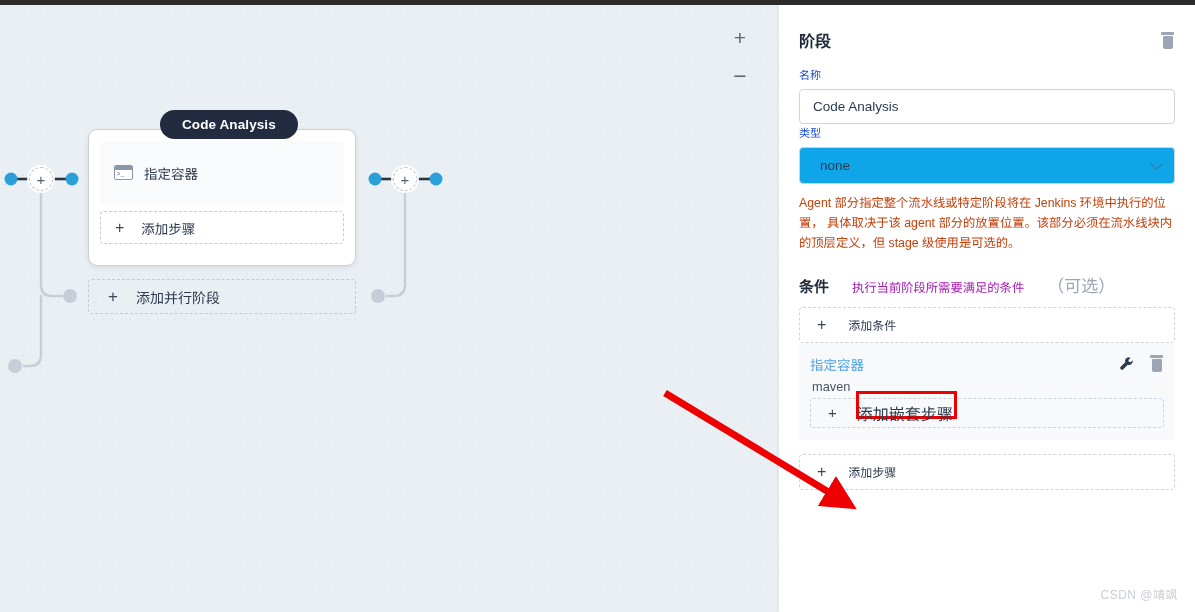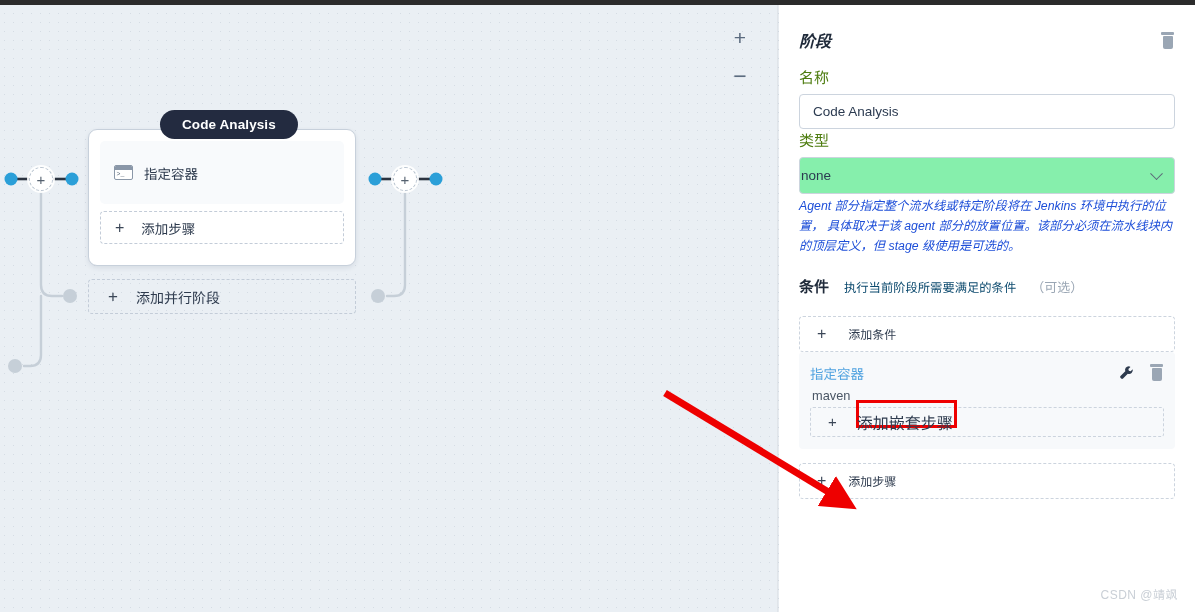--- a/index.html
+++ b/index.html
@@ -138,72 +138,71 @@
     position: relative;
     width: 416px; height: 612px; flex: 0 0 416px;
     background: #ffffff;
     padding: 28px 20px 0 20px;
     overflow: hidden;
   }
   .panel-header {
     display: flex; align-items: center; justify-content: space-between;
     margin-bottom: 14px;
   }
-  .panel-title { font-size: 16px; font-weight: bold; color: #1f2a3a; font-style: italic; }
+  .panel-title { font-size: 16px; font-weight: bold; color: #1f2a3a; }
   .trash-icon {
     width: 15px; height: 17px; position: relative; cursor: pointer;
     flex: 0 0 15px;
   }
   .trash-icon::before {
     content: ""; position: absolute; top: 0; left: 1px; width: 13px; height: 3px;
     background: #9aa6b4; border-radius: 1px;
   }
   .trash-icon::after {
     content: ""; position: absolute; top: 4px; left: 2.5px;
     width: 10px; height: 13px;
     background: #9aa6b4;
     border-radius: 1px 1px 2px 2px;
   }
-  .field-label { font-size: 15px; color: #4d7c0f; margin-bottom: 7px; }
+  .field-label { font-size: 11px; color: #1d4ed8; margin-bottom: 7px; }
   .text-input {
     width: 100%; height: 35px;
     border: 1px solid #ccd4de; border-radius: 4px;
     padding: 0 13px;
     font-size: 13.5px; color: #2b3a50;
     font-family: "Liberation Sans", sans-serif;
     background: #fff; outline: none;
   }
   .section-title {
     font-size: 15.5px; font-weight: bold; color: #1f2a3a;
     margin-top: 17px; margin-bottom: 10px;
   }
   .select-wrap { position: relative; }
   .select-box {
     width: 100%; height: 37px;
     border: 1px solid #ccd4de; border-radius: 4px;
     display: flex; align-items: center;
-    padding: 0 1px;
-    font-size: 13.5px; color: #2b3a50; cursor: pointer; background: #86efac;
+    padding: 0 20px;
+    font-size: 13.5px; color: #2b3a50; cursor: pointer; background: #0ea5e9;
   }
   .chevron {
     position: absolute; right: 14px; top: 50%;
     width: 9px; height: 9px;
     border-right: 1.6px solid #5b6878; border-bottom: 1.6px solid #5b6878;
     transform: translateY(-75%) rotate(45deg);
     pointer-events: none;
   }
   .help-text {
-    font-size: 12.3px; color: #1d4ed8; line-height: 1.62;
-    margin-top: 3px;
-    font-style: italic;
-  }
-  .cond-row { display: flex; align-items: baseline; gap: 15px; margin-top: 18px; margin-bottom: 20px; }
+    font-size: 12.3px; color: #c2410c; line-height: 1.62;
+    margin-top: 10px;
+  }
+  .cond-row { display: flex; align-items: baseline; gap: 23px; margin-top: 18px; margin-bottom: 10px; }
   .cond-title { font-size: 15px; font-weight: bold; color: #1f2a3a; }
-  .cond-sub { font-size: 12.3px; color: #0c4a6e; }
-  .cond-opt { font-size: 13px; color: #9aa6b4; }
+  .cond-sub { font-size: 12.3px; color: #a21caf; }
+  .cond-opt { font-size: 17px; color: #9aa6b4; }
 
   .panel-dashed {
     width: 100%; height: 36px;
     border: 1px dashed #ccd4de; border-radius: 4px;
     display: flex; align-items: center; gap: 22px;
     padding-left: 17px; cursor: pointer; background: transparent;
   }
   .panel-dashed .plus { font-size: 16px; color: #3b4757; line-height: 1; }
   .panel-dashed .lbl  { font-size: 12px; color: #2e3b4e; }
 

